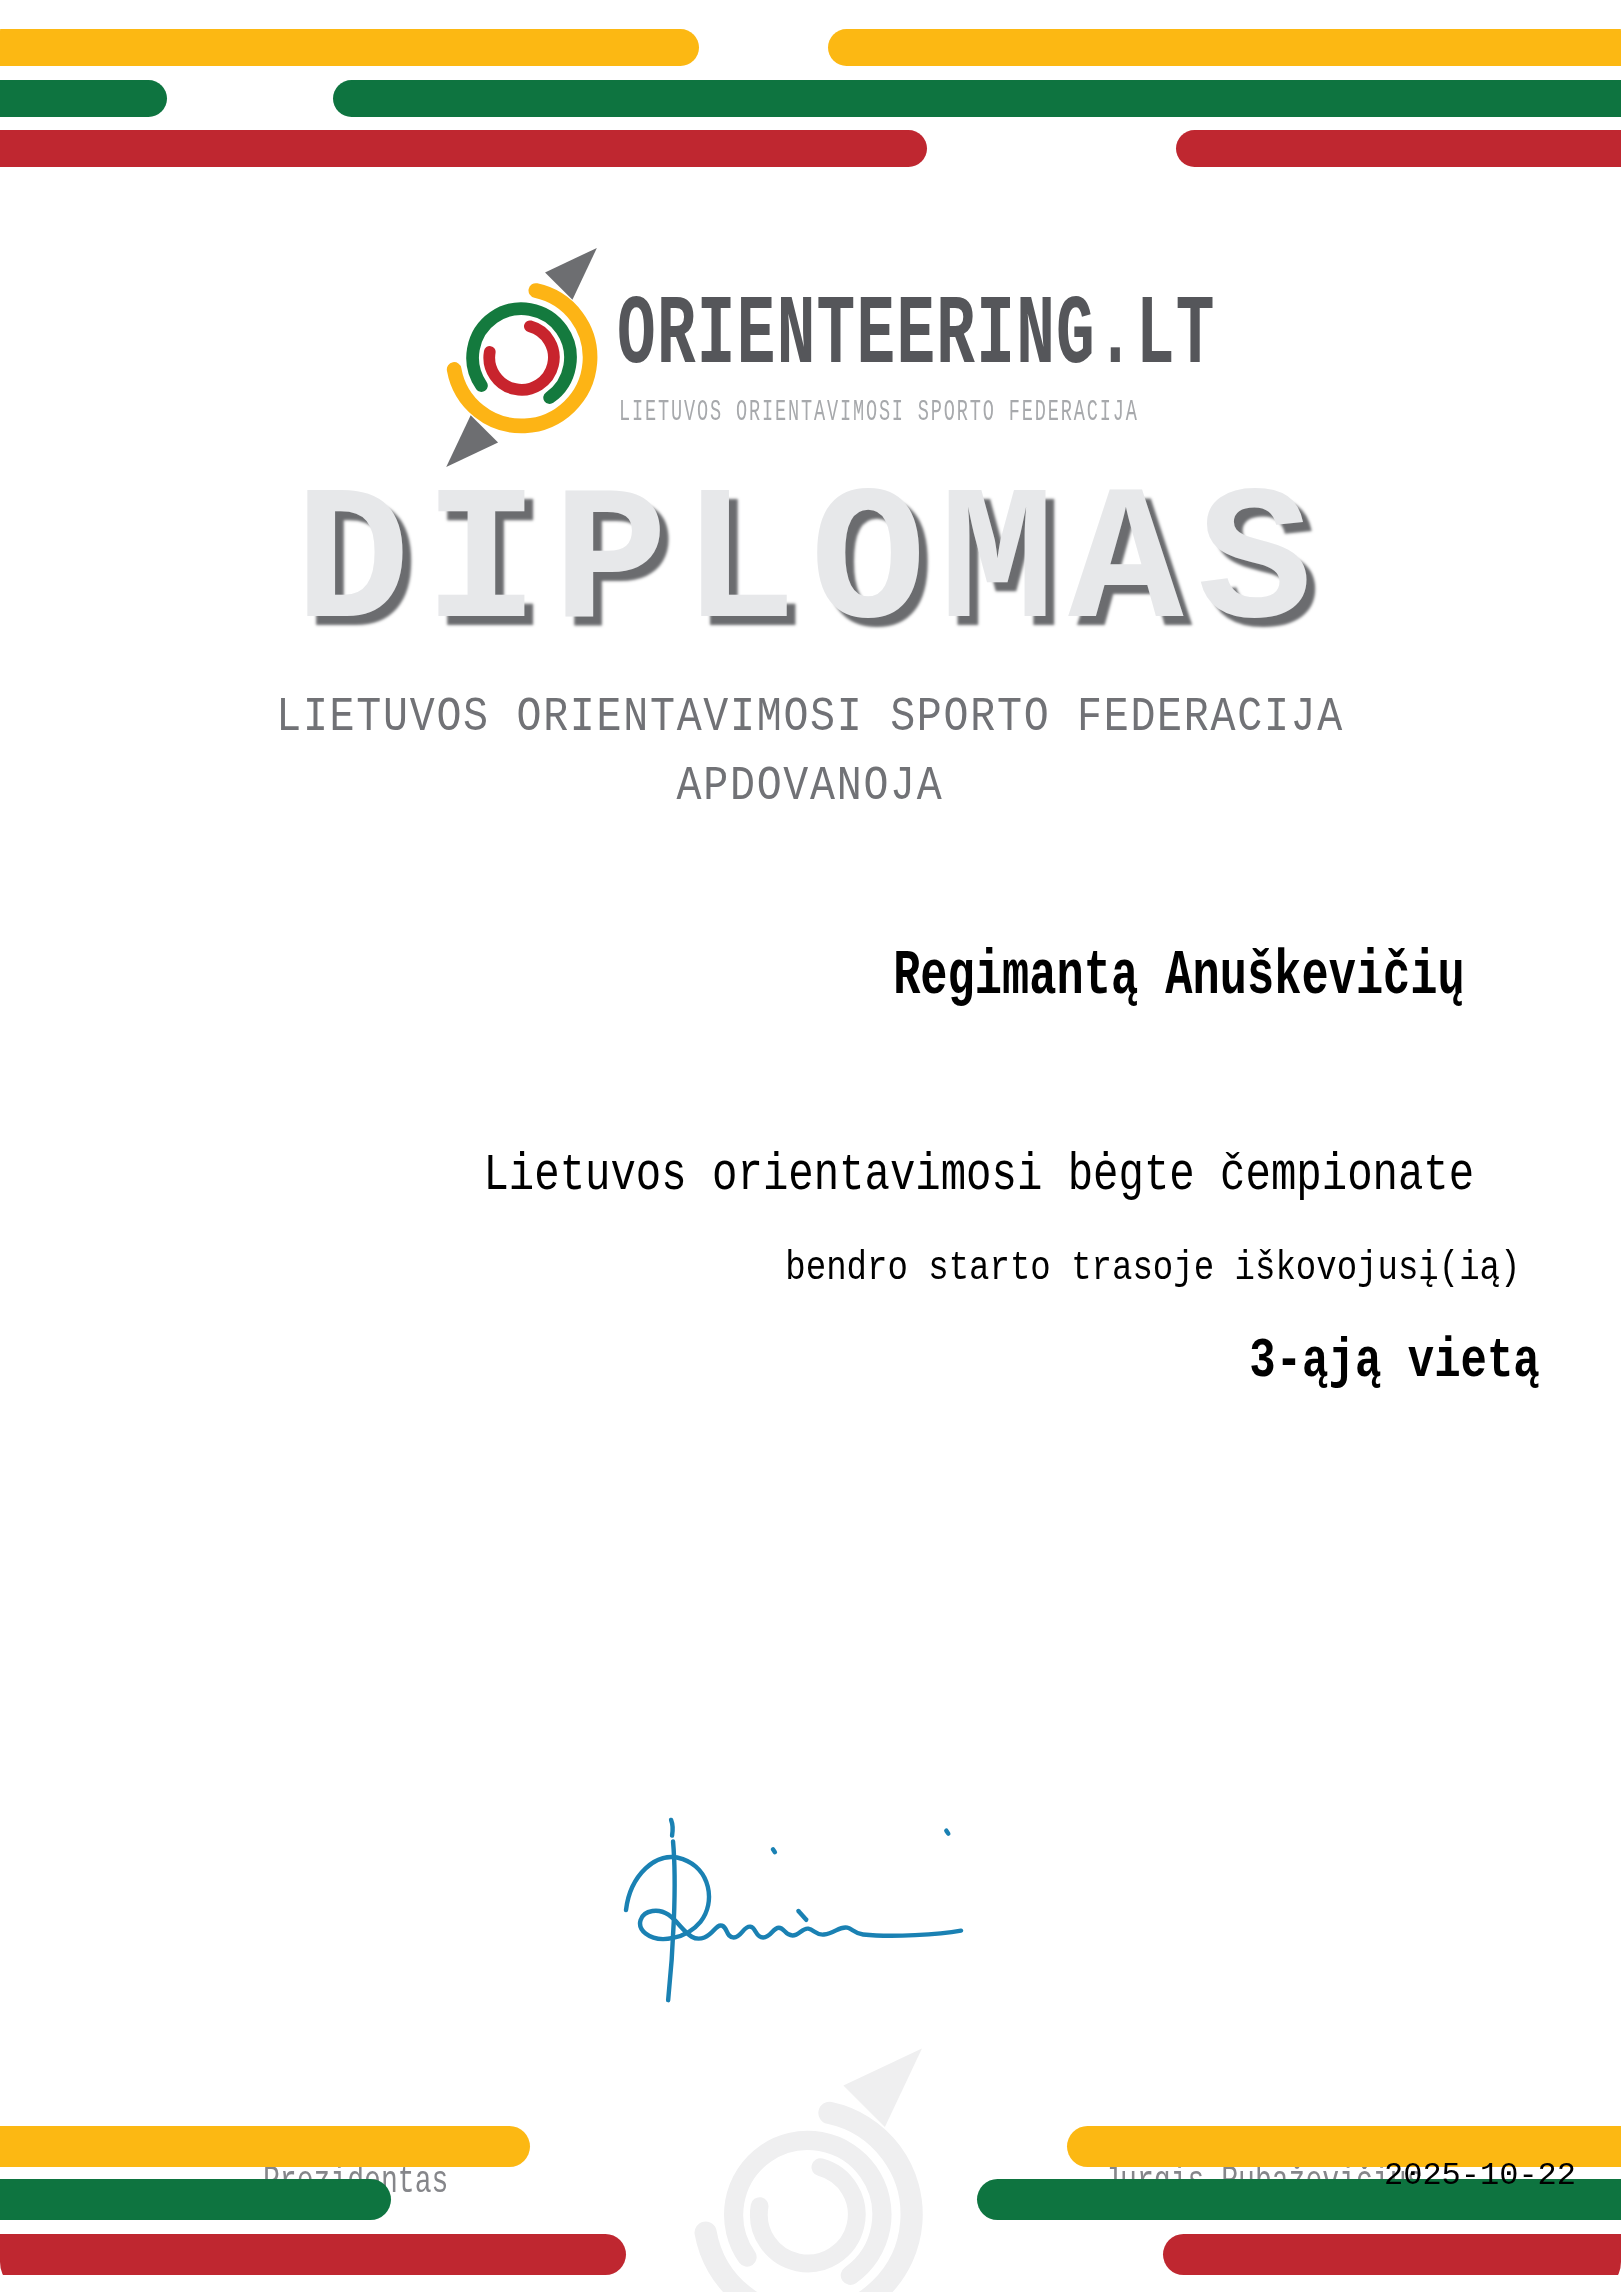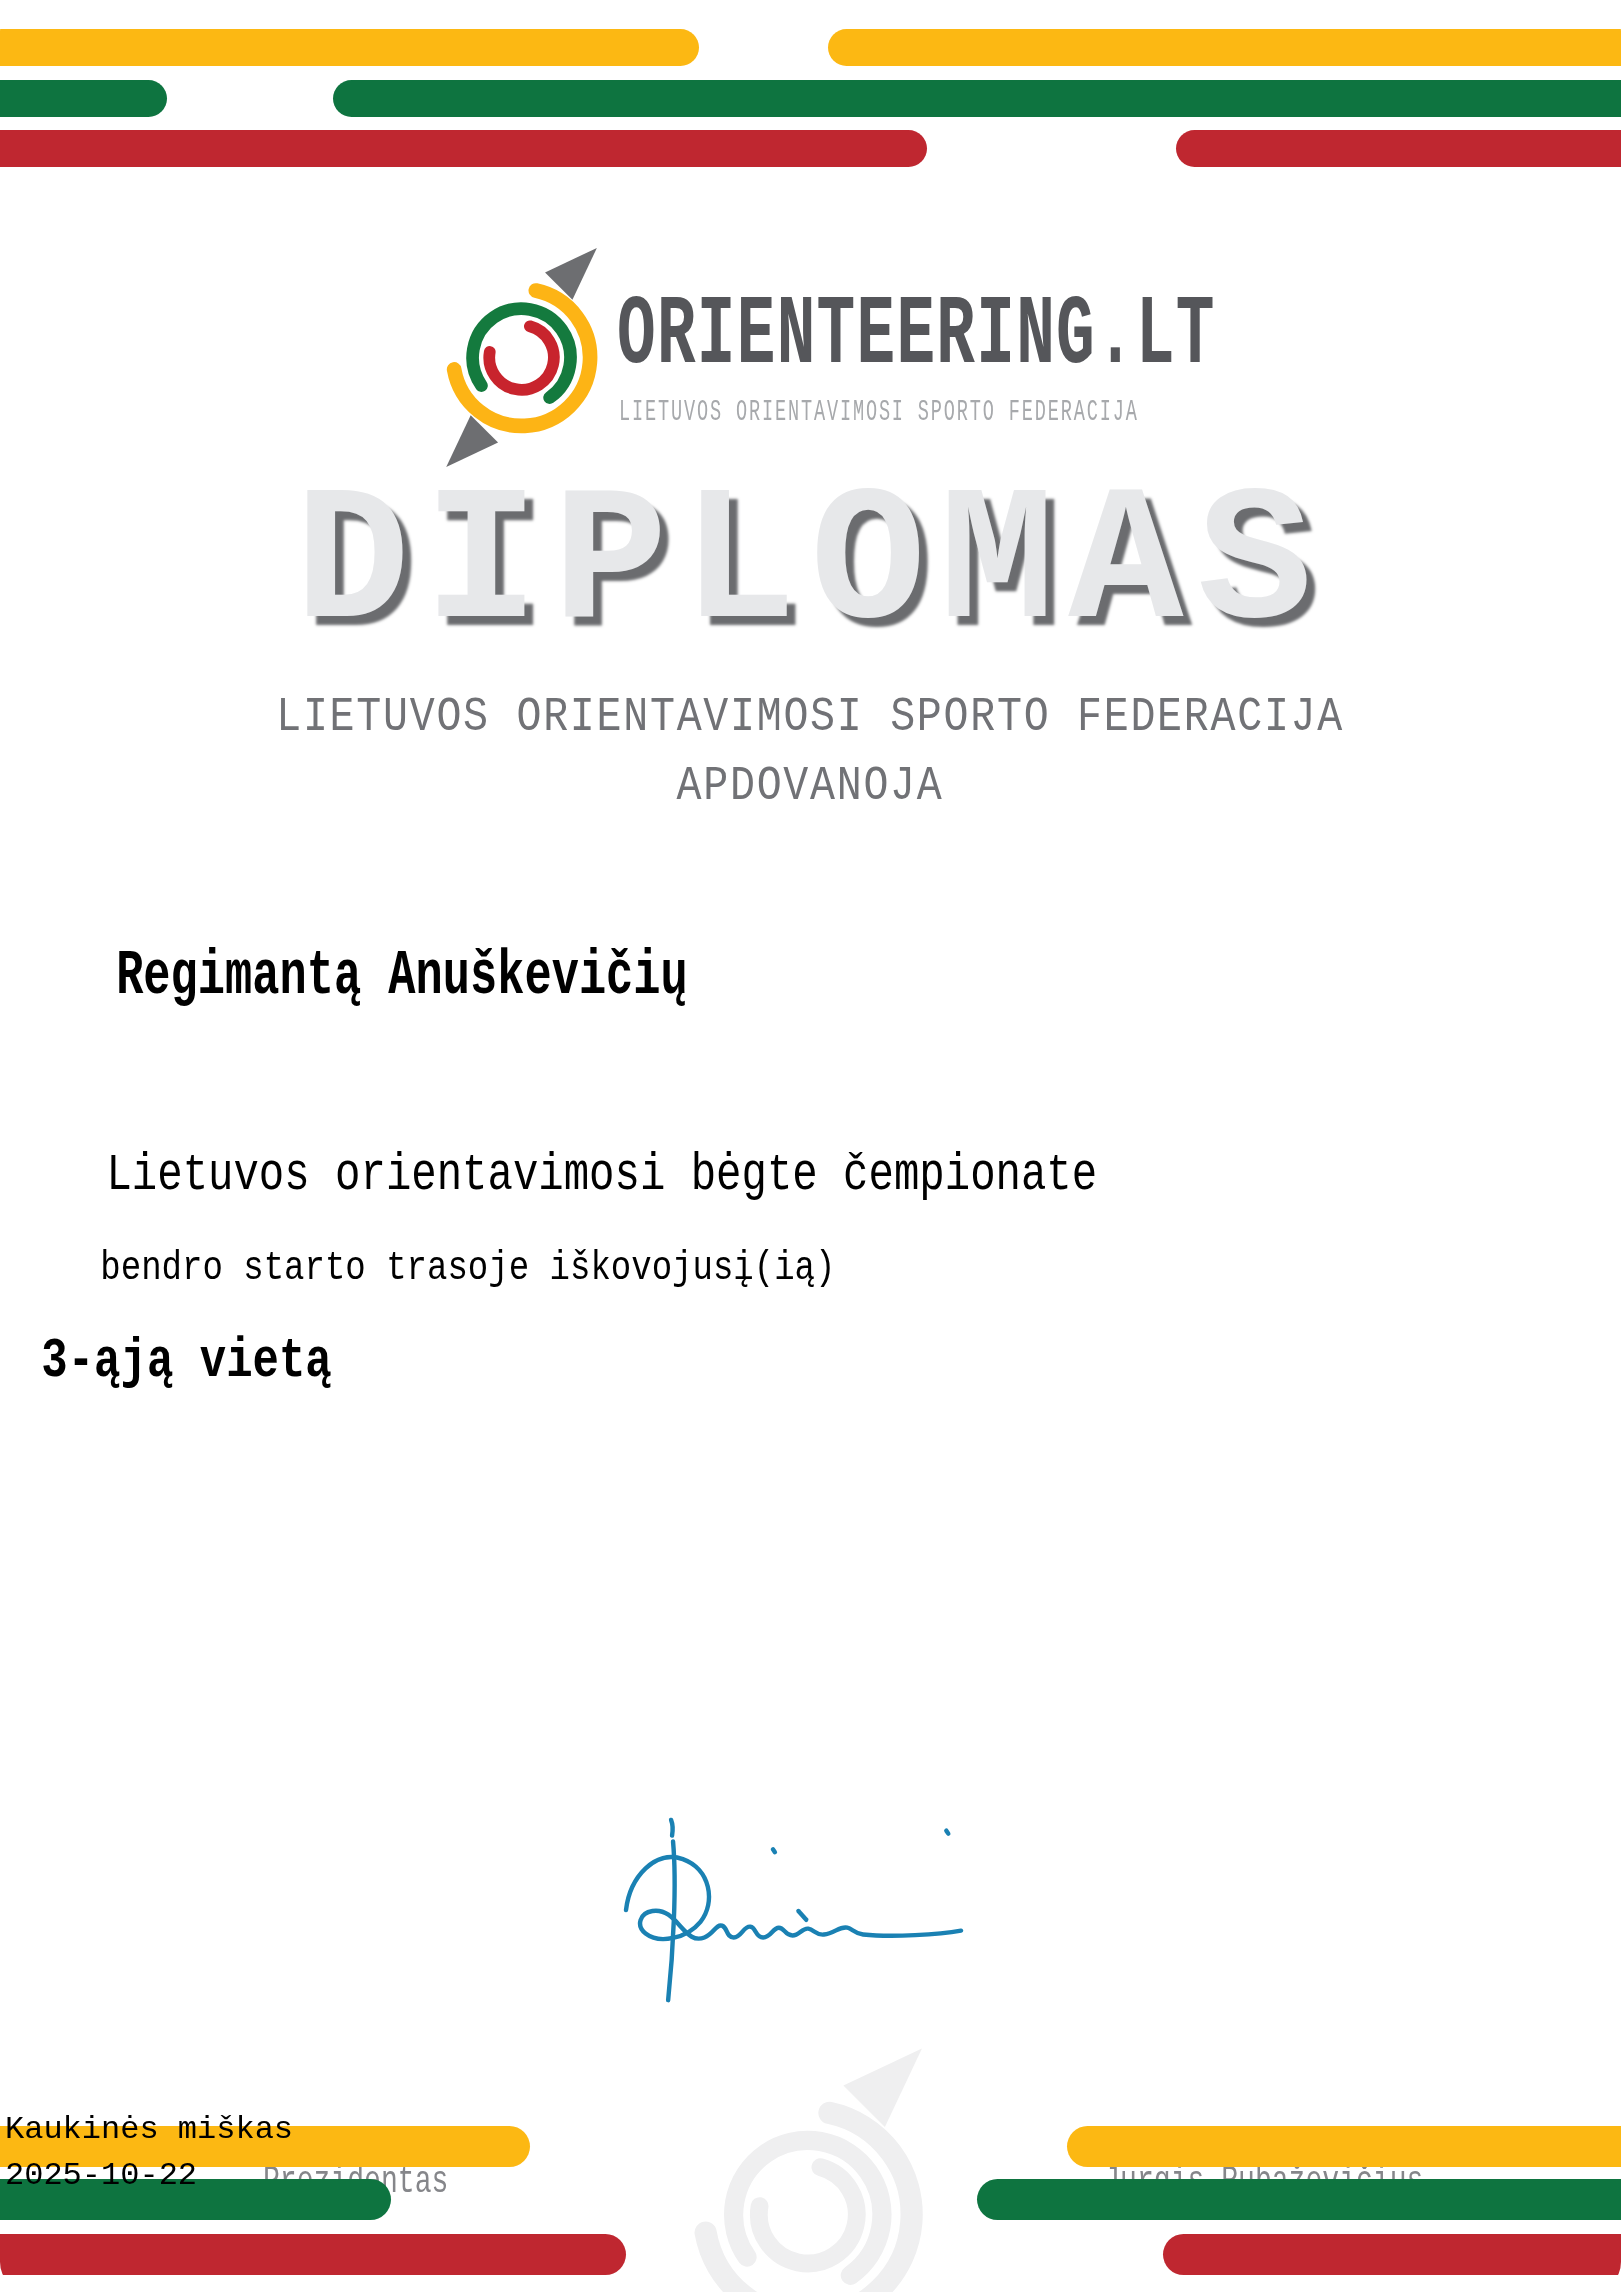--- a/index.html
+++ b/index.html
@@ -15,21 +15,21 @@
   }
   
   .bar{position:absolute;border-radius:20.6px;height:37px;}
   .bar.bb{height:41px;}
   .bar.y{background:#FCB813;}
   .bar.g{background:#0E7440;}
   .bar.r{background:#BF2730;}
   
   .sq{display:inline-block;transform:scaleX(var(--sx,1));transform-origin:50% 50%;white-space:nowrap;}
   .sql{display:inline-block;transform:scaleX(var(--sx,1));transform-origin:0 50%;white-space:nowrap;}
-  .row{position:absolute;left:5px;width:1564px;text-align:left;line-height:1;}
+  .row{position:absolute;left:12px;width:1564px;text-align:right;line-height:1;}
   .rowc{position:absolute;left:0;width:1621px;text-align:center;line-height:1;}
   
   #logo-icon{position:absolute;left:443px;top:245px;}
   #brand{position:absolute;left:617px;top:287px;font-size:99px;font-weight:bold;letter-spacing:2px;color:#55565A;line-height:1;}
   #tagline{position:absolute;left:619px;top:398px;font-size:29px;letter-spacing:2.9px;color:#A7A9AC;line-height:1;}
   
   #diplomas{
     top:469px;font-size:192px;font-weight:bold;letter-spacing:13.7px;
     color:#E7E8EA;text-shadow:8.8px 8.8px 2.9px #6B6C6F;
   }
@@ -122,23 +122,20 @@
   </div>
 
   <svg id="watermark" width="245" height="341" viewBox="0 0 165 230">
     <polygon points="157,3 132,56 104,28" fill="#EFEFF0"></polygon>
     <polygon points="3,227 28,174 56,202" fill="#EFEFF0"></polygon>
     <path d="M 94.6 46.5 A 70 70 0 1 1 11.1 127.2" fill="none" stroke="#EFEFF0" stroke-width="15" stroke-linecap="round"></path>
     <path d="M 108.7 156 A 50 50 0 1 0 39 143.7" fill="none" stroke="#EFEFF0" stroke-width="13" stroke-linecap="round"></path>
     <path d="M 88.5 83.1 A 33 33 0 1 1 47.5 109.3" fill="none" stroke="#EFEFF0" stroke-width="12" stroke-linecap="round"></path>
   </svg>
 
-  <div id="footer-location" class="row">
-    <span>Kaukinės miškas</span>
-  </div>
   <div id="footer-date" class="row">
     <span>2025-10-22</span>
   </div>
 
   <div class="bar bb y" style="left:-29px;top:2126px;width:559px;"></div>
   <div class="bar bb y" style="left:1067px;top:2126px;width:583px;"></div>
   <div class="bar bb g" style="left:-29px;top:2179px;width:420px;"></div>
   <div class="bar bb g" style="left:977px;top:2179px;width:673px;"></div>
   <div class="bar bb r" style="left:-29px;top:2234px;width:655px;"></div>
   <div class="bar bb r" style="left:1163px;top:2234px;width:487px;"></div>

